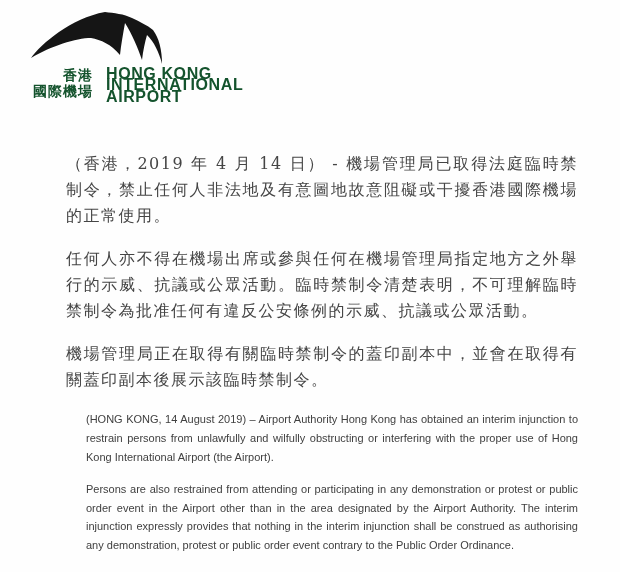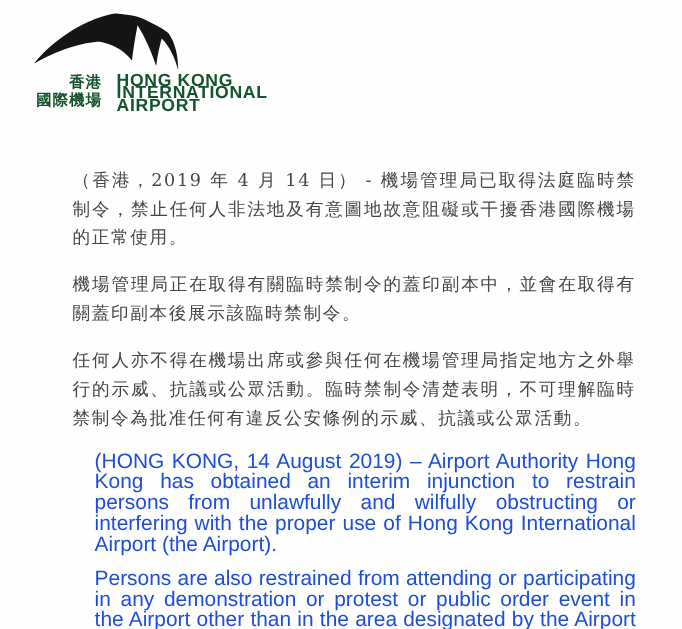--- a/index.html
+++ b/index.html
@@ -48,23 +48,23 @@
     margin: 0 42px 17px 66px;
     font-family: "DejaVu Serif", serif;
     font-size: 16px; line-height: 26px;
     letter-spacing: 1.5px;
     text-align: justify;
     color: #454545;
   }
   .p-en {
     margin: 3px 42px 13px 86px;
     font-family: "Liberation Sans", sans-serif;
-    font-size: 19px; line-height: 19px;
+    font-size: 11px; line-height: 19px;
     text-align: justify;
-    color: #1d4ed8;
+    color: #404040;
   }
   .p-en.last { line-height: 18.5px; margin-bottom: 0; }
 </style>
 </head>
 <body>
 
 <div class="page">
 
   <header class="logo">
     <svg class="logo-swoosh" viewBox="0 0 133 53" xmlns="http://www.w3.org/2000/svg" aria-hidden="true">
@@ -91,19 +91,19 @@
       <div class="logo-en">
         <div>HONG KONG</div>
         <div>INTERNATIONAL</div>
         <div>AIRPORT</div>
       </div>
     </div>
   </header>
 
   <main class="content">
     <p class="p-zh">（香港，2019 年 4 月 14 日） - 機場管理局已取得法庭臨時禁制令，禁止任何人非法地及有意圖地故意阻礙或干擾香港國際機場的正常使用。</p>
+    <p class="p-zh">任何人亦不得在機場出席或參與任何在機場管理局指定地方之外舉行的示威、抗議或公眾活動。臨時禁制令清楚表明，不可理解臨時禁制令為批准任何有違反公安條例的示威、抗議或公眾活動。</p>
     <p class="p-zh">機場管理局正在取得有關臨時禁制令的蓋印副本中，並會在取得有關蓋印副本後展示該臨時禁制令。</p>
-    <p class="p-zh">任何人亦不得在機場出席或參與任何在機場管理局指定地方之外舉行的示威、抗議或公眾活動。臨時禁制令清楚表明，不可理解臨時禁制令為批准任何有違反公安條例的示威、抗議或公眾活動。</p>
     <p class="p-en">(HONG KONG, 14 August 2019) – Airport Authority Hong Kong has obtained an interim injunction to restrain persons from unlawfully and wilfully obstructing or interfering with the proper use of Hong Kong International Airport (the Airport).</p>
     <p class="p-en last">Persons are also restrained from attending or participating in any demonstration or protest or public order event in the Airport other than in the area designated by the Airport Authority. The interim injunction expressly provides that nothing in the interim injunction shall be construed as authorising any demonstration, protest or public order event contrary to the Public Order Ordinance.</p>
   </main>
 
 </div>
 
 </body></html>

